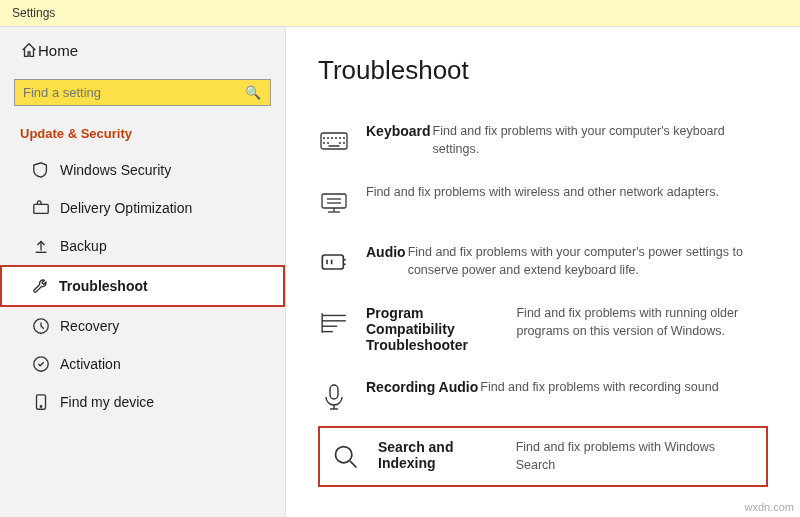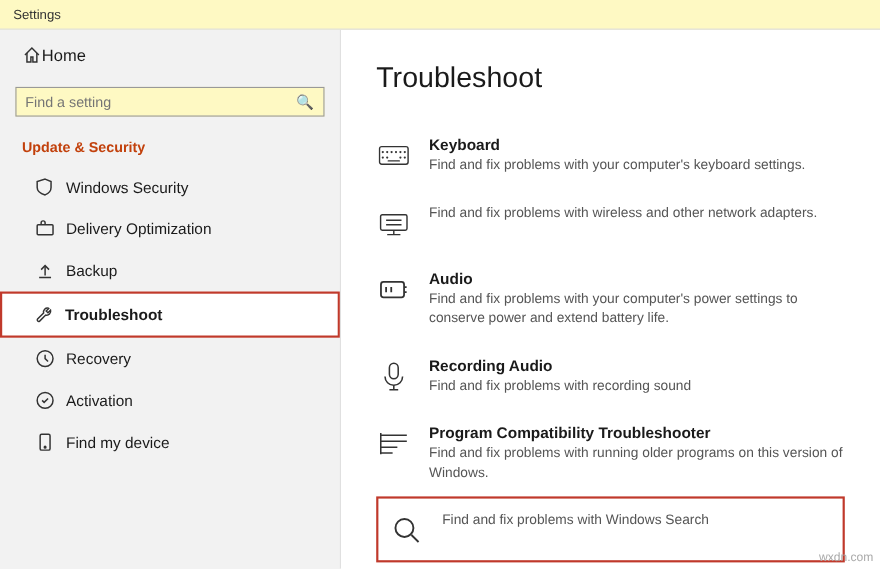--- a/index.html
+++ b/index.html
@@ -23,21 +23,21 @@
     }
 
     .main-layout {
       display: flex;
       flex: 1;
       overflow: hidden;
     }
 
     
     .sidebar {
-      width: 310px;
+      width: 286px;
       background: #f2f2f2;
       border-right: 1px solid #e0e0e0;
       display: flex;
       flex-direction: column;
       overflow-y: auto;
       flex-shrink: 0;
     }
 
     .sidebar-home {
       display: flex;
@@ -46,21 +46,21 @@
       font-size: 15px;
       color: #1a1a1a;
       cursor: pointer;
     }
 
     .sidebar-search {
       margin: 6px 14px 12px 14px;
       display: flex;
       align-items: center;
       border: 1px solid #999;
-      background: #fef9c3;
+      background: #fde047;
       padding: 5px 8px;
     }
     .sidebar-search input {
       border: none;
       outline: none;
       font-size: 13px;
       flex: 1;
       background: transparent;
       color: #555;
     }
@@ -145,21 +145,21 @@
       margin-top: 2px;
     }
 
     .item-icon svg {
       width: 28px;
       height: 28px;
     }
 
     .item-text {
       display: flex;
-      flex-direction: column;
+      flex-direction: row;
       gap: 2px;
     }
 
     .item-name {
       font-size: 14px;
       font-weight: 600;
       color: #1a1a1a;
     }
 
     .item-desc {
@@ -324,63 +324,64 @@
           <svg viewBox="0 0 24 24" width="26" height="26" fill="none" stroke="#333" stroke-width="1.4">
             <rect x="2" y="6" width="18" height="12" rx="2"></rect>
             <line x1="20" y1="10" x2="22" y2="10"></line>
             <line x1="20" y1="14" x2="22" y2="14"></line>
             <line x1="6" y1="10" x2="6" y2="14"></line>
             <line x1="10" y1="10" x2="10" y2="14"></line>
           </svg>
         </div>
         <div class="item-text">
           <div class="item-name">Audio</div>
-          <div class="item-desc">Find and fix problems with your computer's power settings to conserve power and extend battery life.</div>
-        </div>
-      </div>
-
-      <div class="troubleshoot-item">
-        <div class="item-icon">
-          <svg viewBox="0 0 24 28" width="22" height="28" fill="none" stroke="#333" stroke-width="1.4">
-            <rect x="8" y="2" width="8" height="14" rx="4"></rect>
-            <path d="M4 14a8 8 0 0016 0"></path>
-            <line x1="12" y1="22" x2="12" y2="26"></line>
-            <line x1="8" y1="26" x2="16" y2="26"></line>
-          </svg>
-        </div>
-        <div class="item-text">
-          <div class="item-name">Recording Audio</div>
-          <div class="item-desc">Find and fix problems with recording sound</div>
+          <div class="item-desc">Find and fix problems with your computer's power settings to conserve power and extend keyboard life.</div>
         </div>
       </div>
 
       <div class="troubleshoot-item">
         <div class="item-icon">
           <svg viewBox="0 0 26 24" width="26" height="24" fill="none" stroke="#333" stroke-width="1.3">
             <line x1="2" y1="5" x2="24" y2="5"></line>
             <line x1="2" y1="10" x2="24" y2="10"></line>
             <line x1="2" y1="15" x2="16" y2="15"></line>
             <line x1="2" y1="20" x2="12" y2="20"></line>
             <line x1="2" y1="3" x2="2" y2="21"></line>
           </svg>
         </div>
         <div class="item-text">
           <div class="item-name">Program Compatibility Troubleshooter</div>
           <div class="item-desc">Find and fix problems with running older programs on this version of Windows.</div>
         </div>
       </div>
 
+      <div class="troubleshoot-item">
+        <div class="item-icon">
+          <svg viewBox="0 0 24 28" width="22" height="28" fill="none" stroke="#333" stroke-width="1.4">
+            <rect x="8" y="2" width="8" height="14" rx="4"></rect>
+            <path d="M4 14a8 8 0 0016 0"></path>
+            <line x1="12" y1="22" x2="12" y2="26"></line>
+            <line x1="8" y1="26" x2="16" y2="26"></line>
+          </svg>
+        </div>
+        <div class="item-text">
+          <div class="item-name">Recording Audio</div>
+          <div class="item-desc">Find and fix problems with recording sound</div>
+        </div>
+      </div>
+
       <div class="troubleshoot-item highlighted" style="border:2px solid #c0392b; padding: 11px 10px; margin: 0; border-radius:0;">
         <div class="item-icon">
           <svg viewBox="0 0 24 24" width="24" height="24" fill="none" stroke="#333" stroke-width="1.5">
             <circle cx="10" cy="10" r="7"></circle>
             <line x1="15.5" y1="15.5" x2="21" y2="21"></line>
           </svg>
         </div>
         <div class="item-text">
+          <div class="item-name">Search and Indexing</div>
           <div class="item-desc">Find and fix problems with Windows Search</div>
         </div>
       </div>
 
       <div class="troubleshoot-item">
         
         
       </div>
 
     </div>

